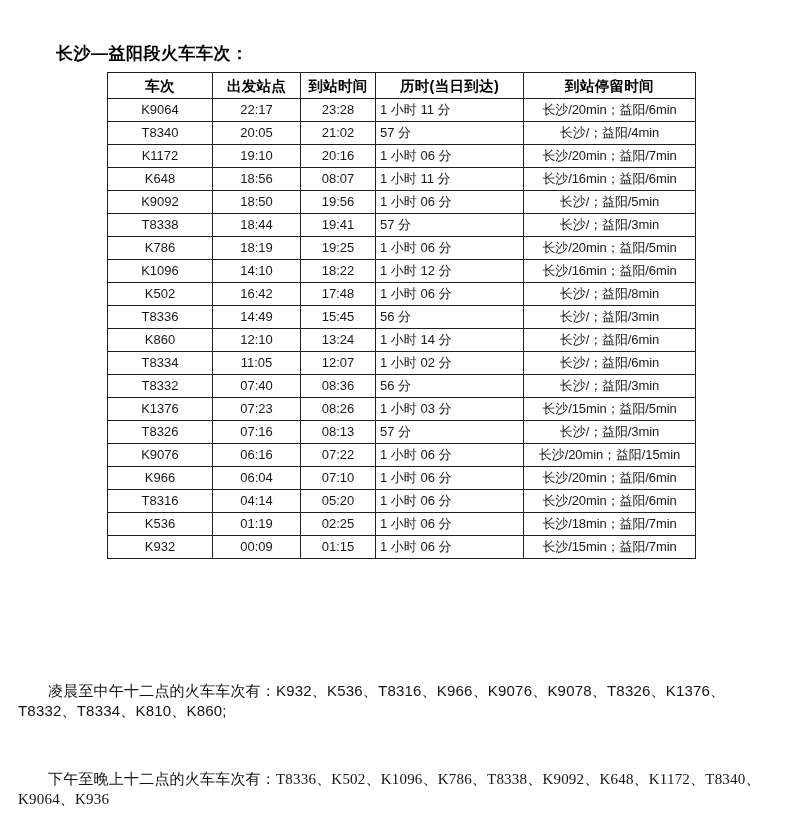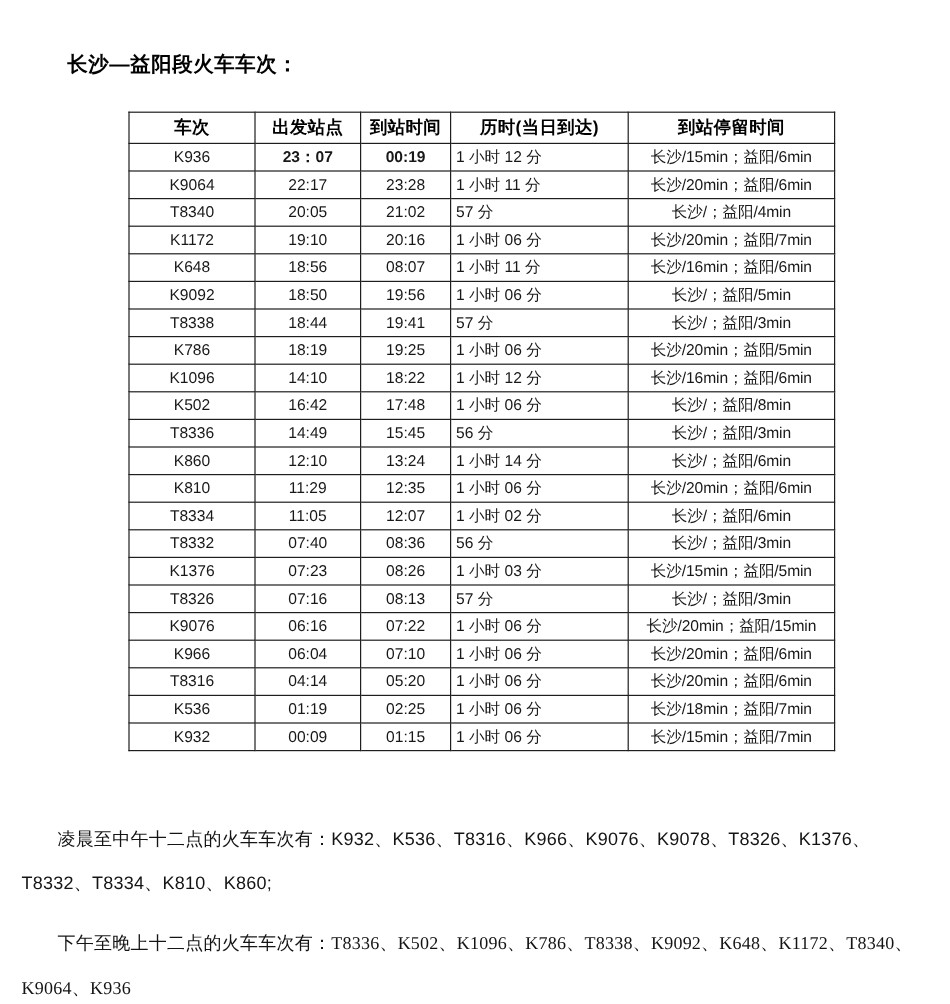--- a/index.html
+++ b/index.html
@@ -26,21 +26,21 @@
     font-weight: bold;
     letter-spacing: 0.5px;
     color: #000000;
     white-space: nowrap;
   }
 
   
   .table-wrap {
     position: absolute;
     left: 107px;
-    top: 93px;
+    top: 72px;
     width: 588px;
   }
   table.schedule {
     border-collapse: collapse;
     table-layout: fixed;
     width: 588px;
     background: #ffffff;
   }
   table.schedule col.c-train  { width: 105px; }
   table.schedule col.c-depart { width: 88px;  }
@@ -78,21 +78,21 @@
   tr.row-first td.col-arrive {
     font-weight: bold;
   }
 
   
   .note {
     position: absolute;
     left: 18px;
     width: 756px;
     font-size: 15px;
-    line-height: 37px;
+    line-height: 20px;
     color: #141414;
     text-indent: 30px;
     letter-spacing: 0.2px;
   }
   #note-morning { top: 666px; }
   #note-evening { top: 754px; font-family: Liberation Serif, serif; }
 </style>
 </head>
 <body>
 
@@ -110,27 +110,20 @@
     <thead>
       <tr>
         <th>车次</th>
         <th>出发站点</th>
         <th>到站时间</th>
         <th>历时(当日到达)</th>
         <th>到站停留时间</th>
       </tr>
     </thead>
     <tbody id="schedule-body">
-        <tr class="row-first">
-          <td class="col-train">K936</td>
-          <td class="col-depart">23：07</td>
-          <td class="col-arrive">00:19</td>
-          <td class="col-dur">1 小时 12 分</td>
-          <td class="col-stop">长沙/15min；益阳/6min</td>
-        </tr>
         <tr>
           <td class="col-train">K9064</td>
           <td class="col-depart">22:17</td>
           <td class="col-arrive">23:28</td>
           <td class="col-dur">1 小时 11 分</td>
           <td class="col-stop">长沙/20min；益阳/6min</td>
         </tr>
         <tr>
           <td class="col-train">T8340</td>
           <td class="col-depart">20:05</td>
@@ -195,27 +188,20 @@
           <td class="col-stop">长沙/；益阳/3min</td>
         </tr>
         <tr>
           <td class="col-train">K860</td>
           <td class="col-depart">12:10</td>
           <td class="col-arrive">13:24</td>
           <td class="col-dur">1 小时 14 分</td>
           <td class="col-stop">长沙/；益阳/6min</td>
         </tr>
         <tr>
-          <td class="col-train">K810</td>
-          <td class="col-depart">11:29</td>
-          <td class="col-arrive">12:35</td>
-          <td class="col-dur">1 小时 06 分</td>
-          <td class="col-stop">长沙/20min；益阳/6min</td>
-        </tr>
-        <tr>
           <td class="col-train">T8334</td>
           <td class="col-depart">11:05</td>
           <td class="col-arrive">12:07</td>
           <td class="col-dur">1 小时 02 分</td>
           <td class="col-stop">长沙/；益阳/6min</td>
         </tr>
         <tr>
           <td class="col-train">T8332</td>
           <td class="col-depart">07:40</td>
           <td class="col-arrive">08:36</td>

